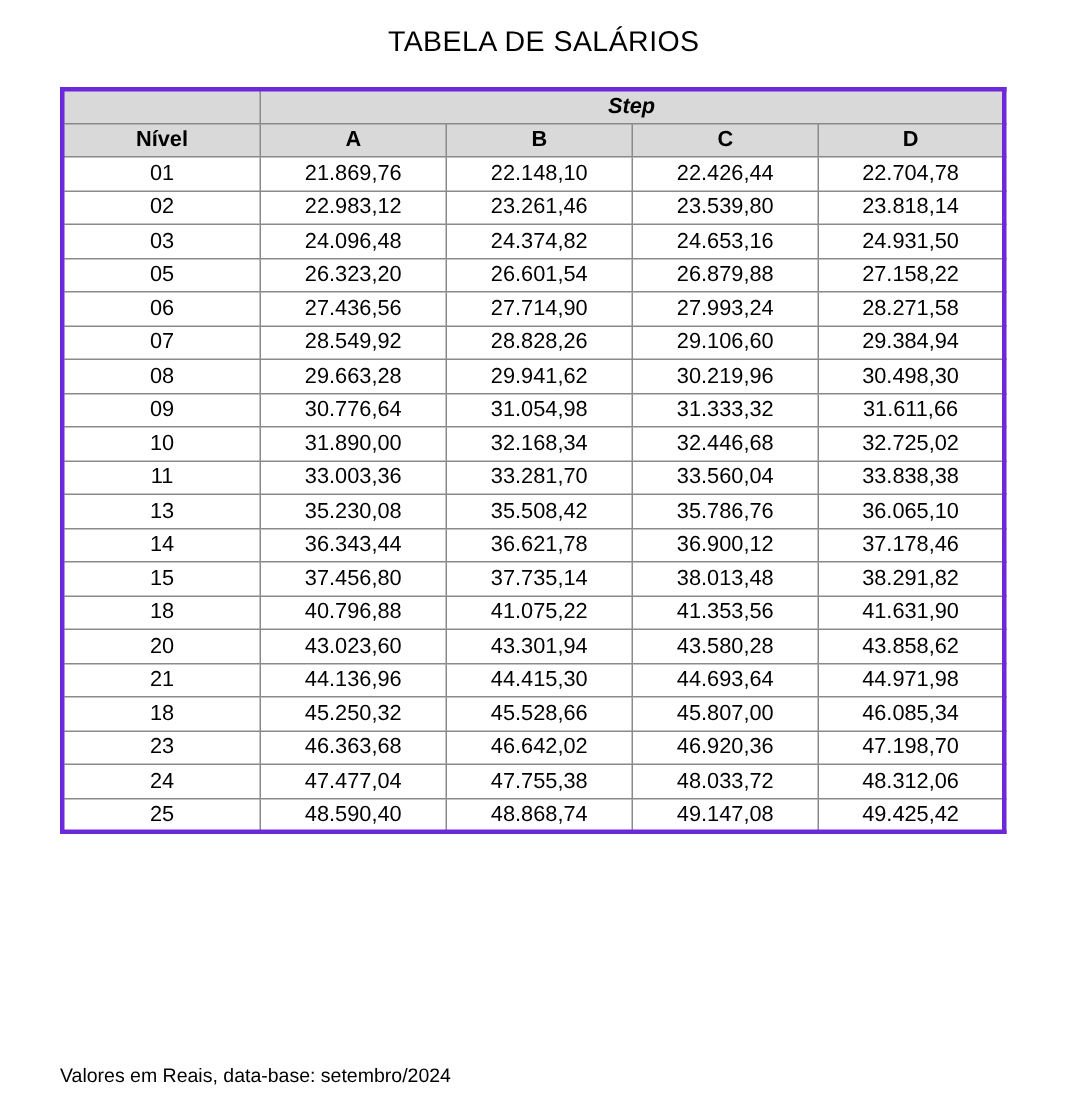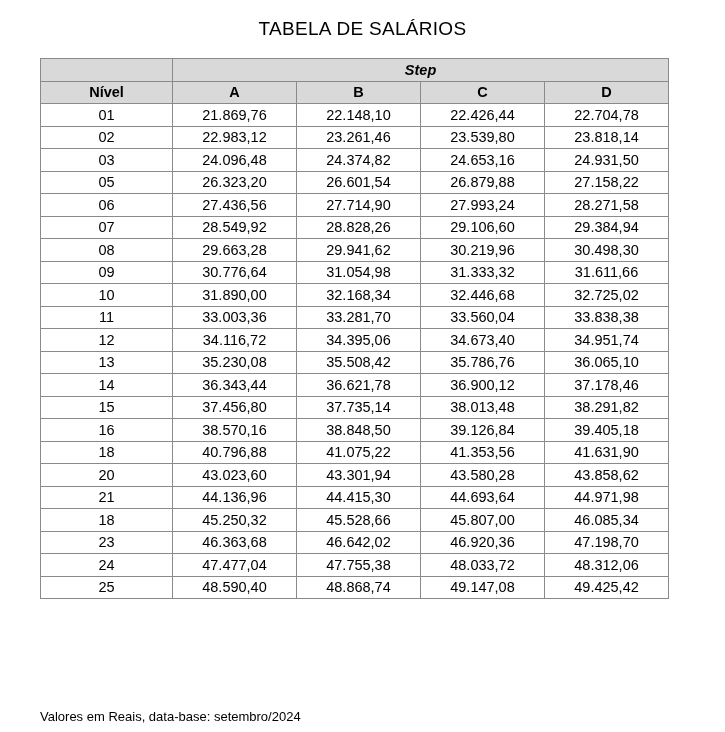--- a/index.html
+++ b/index.html
@@ -33,21 +33,21 @@
   .table-wrap {
     position: absolute;
     left: 40px;
     top: 58px;
     width: 628px;
   }
   table.salary-table {
     border-collapse: collapse;
     table-layout: fixed;
     width: 628px;
-    border: 1px solid #6d28d9;
+    border: 3px solid #6d28d9;
   }
   table.salary-table col.c-nivel { width: 132px; }
   table.salary-table col.c-step  { width: 124px; }
 
   table.salary-table th,
   table.salary-table td {
     border: 1px solid #8a8a8a;
     text-align: center;
     vertical-align: middle;
     font-size: 14.5px;
@@ -179,27 +179,20 @@
             <td class="val">32.725,02</td>
           </tr>
           <tr>
             <td class="lvl">11</td>
             <td class="val">33.003,36</td>
             <td class="val">33.281,70</td>
             <td class="val">33.560,04</td>
             <td class="val">33.838,38</td>
           </tr>
           <tr>
-            <td class="lvl">12</td>
-            <td class="val">34.116,72</td>
-            <td class="val">34.395,06</td>
-            <td class="val">34.673,40</td>
-            <td class="val">34.951,74</td>
-          </tr>
-          <tr>
             <td class="lvl">13</td>
             <td class="val">35.230,08</td>
             <td class="val">35.508,42</td>
             <td class="val">35.786,76</td>
             <td class="val">36.065,10</td>
           </tr>
           <tr>
             <td class="lvl">14</td>
             <td class="val">36.343,44</td>
             <td class="val">36.621,78</td>
@@ -207,27 +200,20 @@
             <td class="val">37.178,46</td>
           </tr>
           <tr>
             <td class="lvl">15</td>
             <td class="val">37.456,80</td>
             <td class="val">37.735,14</td>
             <td class="val">38.013,48</td>
             <td class="val">38.291,82</td>
           </tr>
           <tr>
-            <td class="lvl">16</td>
-            <td class="val">38.570,16</td>
-            <td class="val">38.848,50</td>
-            <td class="val">39.126,84</td>
-            <td class="val">39.405,18</td>
-          </tr>
-          <tr>
             <td class="lvl">18</td>
             <td class="val">40.796,88</td>
             <td class="val">41.075,22</td>
             <td class="val">41.353,56</td>
             <td class="val">41.631,90</td>
           </tr>
           <tr>
             <td class="lvl">20</td>
             <td class="val">43.023,60</td>
             <td class="val">43.301,94</td>

